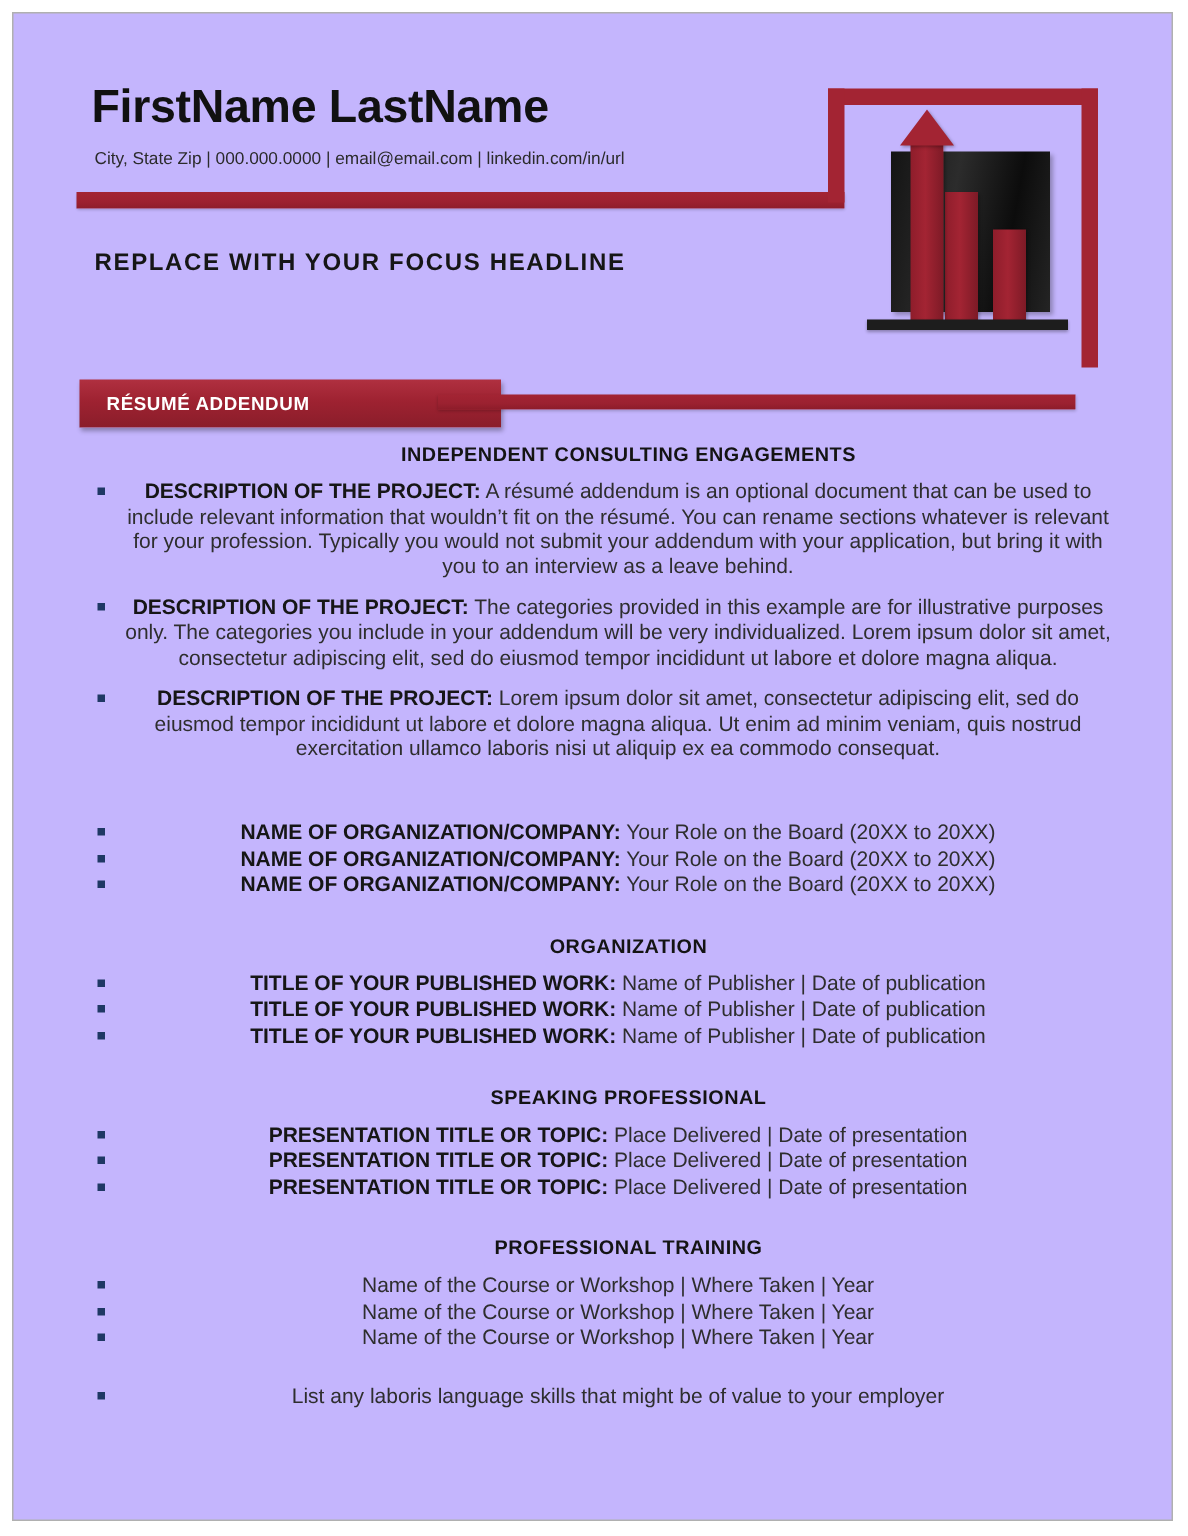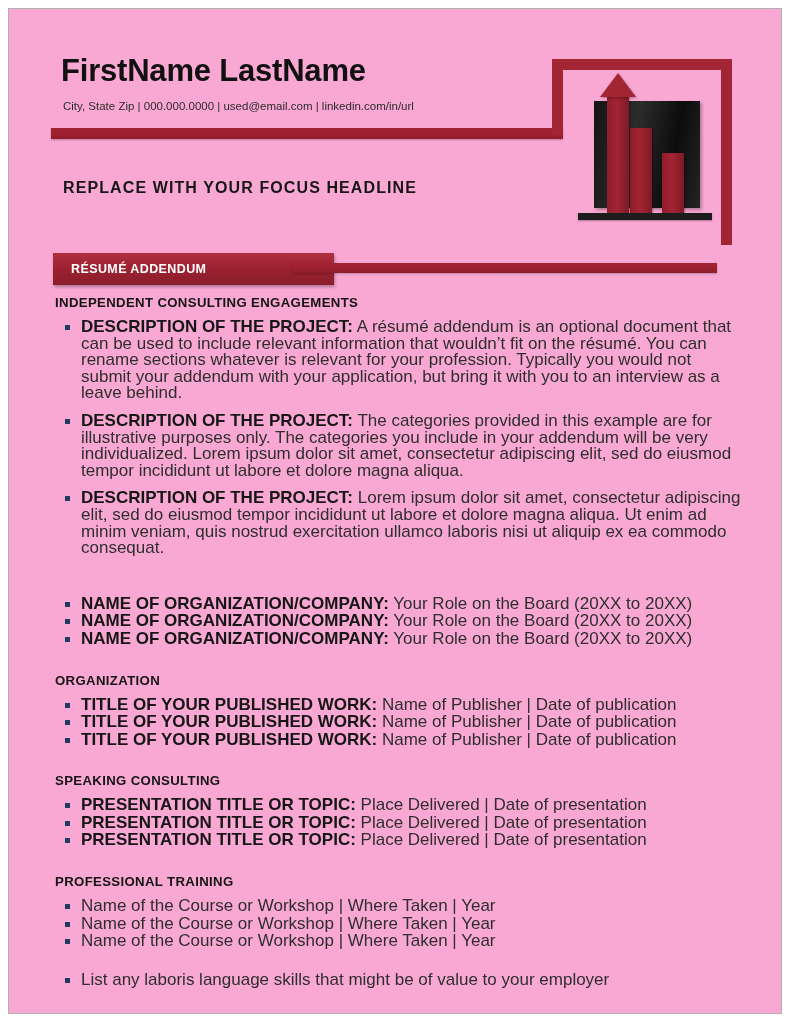--- a/index.html
+++ b/index.html
@@ -13,21 +13,21 @@
     font-family: "Liberation Sans", sans-serif;
     -webkit-font-smoothing: antialiased;
   }
 
   .page {
     position: absolute;
     left: 8px;
     top: 8px;
     width: 774px;
     height: 1006px;
-    background: #f9a8d4;
+    background: #c4b5fd;
     border: 1px solid #b0b0b0;
     box-sizing: border-box;
     overflow: hidden;
   }
 
   
   .name {
     position: absolute;
     left: 52px;
     top: 44px;
@@ -53,21 +53,21 @@
     top: 119px;
     width: 512px;
     height: 11px;
     background: linear-gradient(180deg, #a32433 0%, #9d2130 60%, #8e1d2b 100%);
     box-shadow: 0 1px 2px rgba(0,0,0,0.25);
   }
 
   .headline {
     position: absolute;
     left: 54px;
-    top: 170px;
+    top: 158px;
     font-size: 16px;
     font-weight: bold;
     color: #161616;
     letter-spacing: 1.1px;
     white-space: nowrap;
   }
 
   
   .bracket-top {
     position: absolute;
@@ -179,38 +179,38 @@
   }
 
   
   .content {
     position: absolute;
     left: 0;
     top: 286px;
     width: 774px;
   }
 
-  .section { margin: 0 0 0 0; }
+  .section { margin: 0 0 0 0; text-align: center; }
 
   .section-title {
     font-size: 13.2px;
     font-weight: bold;
     color: #141414;
     letter-spacing: 0.35px;
     padding-left: 46px;
     margin-bottom: 9px;
   }
 
   .bullets { list-style: none; margin: 0; padding: 0; }
 
   .bullet {
     position: relative;
     padding-left: 72px;
     padding-right: 40px;
-    font-size: 17px;
+    font-size: 14px;
     line-height: 16.6px;
     color: #2e2e2e;
   }
   .bullet::before {
     content: "";
     position: absolute;
     left: 56px;
     top: 6px;
     width: 5px;
     height: 5px;
@@ -231,21 +231,21 @@
   .sec-gap-lg { height: 27px; }
   .sec-gap-md { height: 24px; }
   .sec-gap-sm { height: 21px; }
 </style>
 </head>
 <body>
 
 <div class="page">
 
   <div class="name">FirstName LastName</div>
-  <div class="contact">City, State Zip | 000.000.0000 | used@email.com | linkedin.com/in/url</div>
+  <div class="contact">City, State Zip | 000.000.0000 | email@email.com | linkedin.com/in/url</div>
 
   <div class="rule-top"></div>
 
   <div class="headline">REPLACE WITH YOUR FOCUS HEADLINE</div>
 
   <div class="bracket-top"></div>
   <div class="bracket-left"></div>
   <div class="bracket-right"></div>
 
   <div class="logo">
@@ -283,21 +283,21 @@
       <div class="section">
         <div class="section-title">ORGANIZATION</div>
         <ul class="bullets bullets-tight">
           <li class="bullet"><span class="lead">TITLE OF YOUR PUBLISHED WORK:</span><span> Name of Publisher | Date of publication</span></li>
           <li class="bullet"><span class="lead">TITLE OF YOUR PUBLISHED WORK:</span><span> Name of Publisher | Date of publication</span></li>
           <li class="bullet"><span class="lead">TITLE OF YOUR PUBLISHED WORK:</span><span> Name of Publisher | Date of publication</span></li>
         </ul>
       </div>
       <div class="sec-gap-md"></div>
       <div class="section">
-        <div class="section-title">SPEAKING CONSULTING</div>
+        <div class="section-title">SPEAKING PROFESSIONAL</div>
         <ul class="bullets bullets-tight">
           <li class="bullet"><span class="lead">PRESENTATION TITLE OR TOPIC:</span><span> Place Delivered | Date of presentation</span></li>
           <li class="bullet"><span class="lead">PRESENTATION TITLE OR TOPIC:</span><span> Place Delivered | Date of presentation</span></li>
           <li class="bullet"><span class="lead">PRESENTATION TITLE OR TOPIC:</span><span> Place Delivered | Date of presentation</span></li>
         </ul>
       </div>
       <div class="sec-gap-md"></div>
       <div class="section">
         <div class="section-title">PROFESSIONAL TRAINING</div>
         <ul class="bullets bullets-tight">

